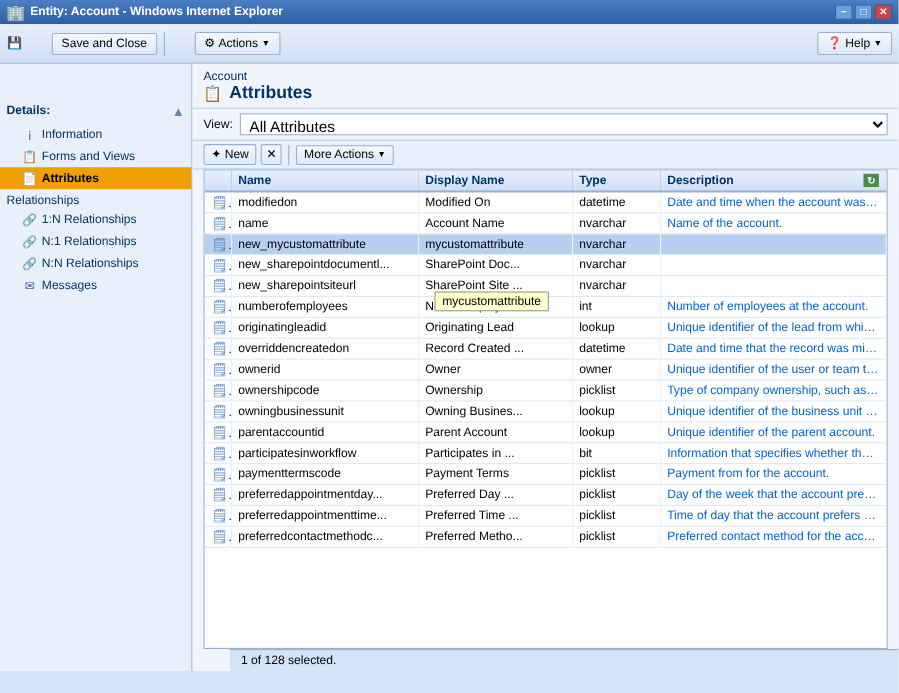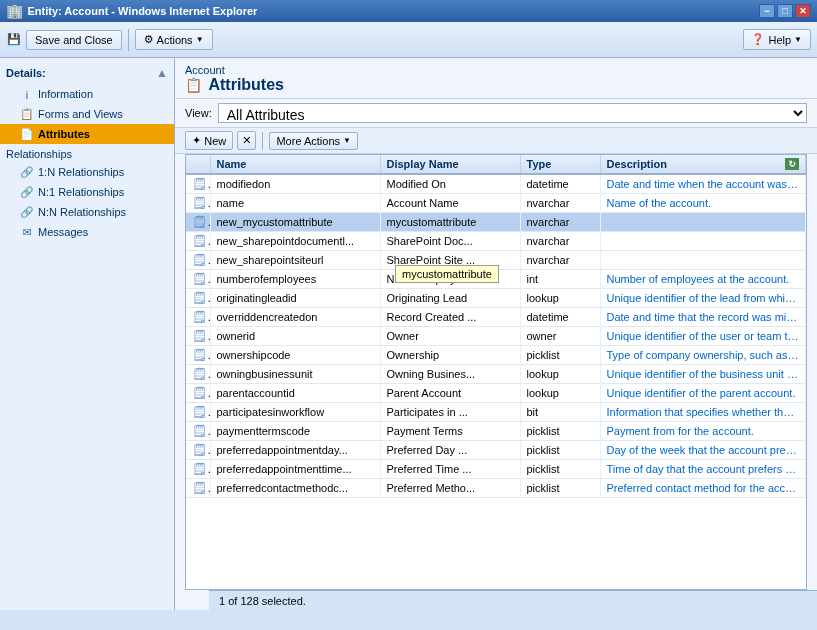--- a/index.html
+++ b/index.html
@@ -40,20 +40,21 @@
       background: linear-gradient(to bottom, #f5f8ff, #dce8f8);
       border: 1px solid #9ab0d0;
       padding: 3px 8px;
       cursor: pointer;
       display: flex;
       align-items: center;
       gap: 3px;
       font-size: 11px;
       color: #000;
       border-radius: 2px;
+      margin-left: 21px;
     }
     .tb-sep { width: 1px; height: 22px; background: #9ab0d0; margin: 0 2px; }
     .tb-icon { width: 16px; height: 16px; display: inline-flex; align-items: center; justify-content: center; }
 
     
     #help-btn {
       background: linear-gradient(to bottom, #f5f8ff, #dce8f8);
       border: 1px solid #9ab0d0;
       padding: 3px 8px;
       cursor: pointer;
@@ -77,20 +78,21 @@
       flex-shrink: 0;
     }
     #sidebar-header {
       display: flex;
       align-items: center;
       justify-content: space-between;
       padding: 2px 6px 4px 6px;
       font-weight: bold;
       font-size: 11px;
       color: #003366;
+      margin-top: 28px;
     }
     .sidebar-collapse-btn {
       cursor: pointer;
       color: #6688aa;
       font-size: 12px;
     }
     .sidebar-item {
       padding: 3px 6px 3px 20px;
       cursor: pointer;
       color: #003366;

